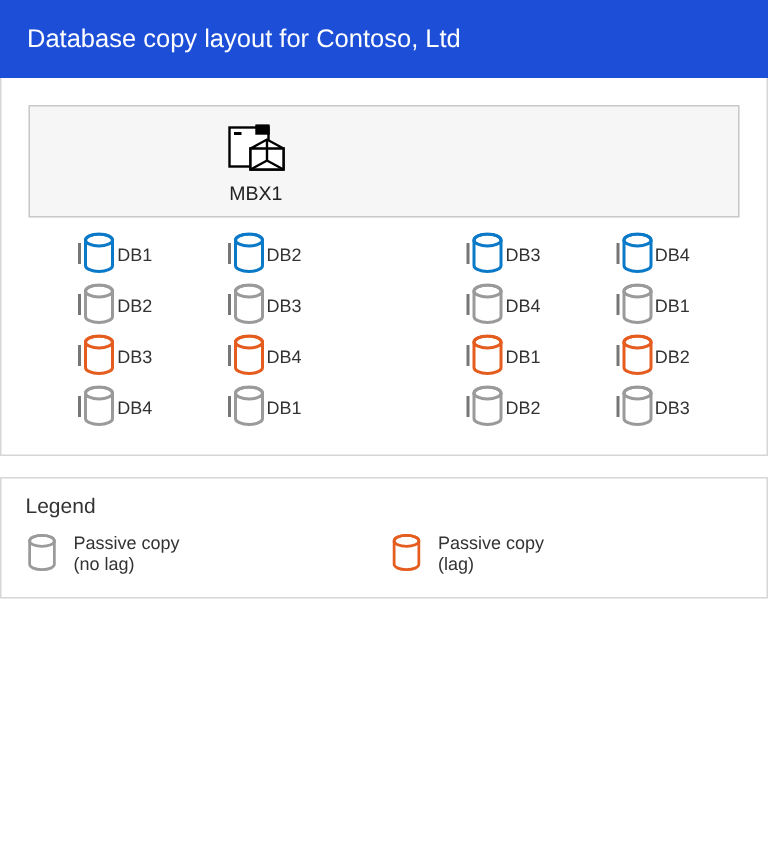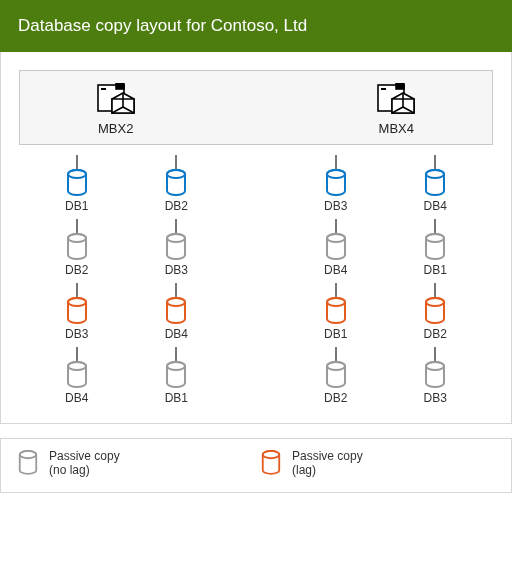--- a/index.html
+++ b/index.html
@@ -3,21 +3,21 @@
 <meta charset="utf-8">
 <style>
   * { box-sizing: border-box; margin: 0; padding: 0; }
   body {
     font-family: "Segoe UI", Arial, sans-serif;
     background: #fff;
     width: 512px;
     height: 562px;
   }
   .header {
-    background: #4d7c0f;
+    background: #1d4ed8;
     color: #fff;
     padding: 16px 18px;
     font-size: 17px;
     font-weight: 400;
   }
   .main {
     border: 1px solid #d6d6d6;
     border-top: none;
     padding: 18px;
   }
@@ -44,21 +44,20 @@
   }
   .db-col {
     flex: 1;
     display: flex;
     flex-direction: column;
     align-items: center;
     position: relative;
   }
   .db-item {
     display: flex;
-    flex-direction: column;
     align-items: center;
     margin-top: 6px;
     justify-content: flex-end;
   }
   .connector {
     width: 2px;
     height: 14px;
     background: #767676;
   }
   .db-icon { width: 24px; height: 28px; }
@@ -83,34 +82,23 @@
   <div class="servers-box" id="servers-row">
       <div class="col">
         <div class="server-icon"><svg viewBox="0 0 40 34" fill="none" stroke="#000" stroke-width="1.6">
     <rect x="2" y="2" width="26" height="26" fill="#fff"></rect>
     <rect x="20" y="0" width="8" height="6" fill="#000"></rect>
     <rect x="5" y="5" width="5" height="2" fill="#000" stroke="none"></rect>
     <rect x="16" y="16" width="22" height="14" fill="#fff"></rect>
     <path d="M16 16 L38 16 L38 30 L16 30 Z M16 16 L27 10 L38 16" fill="#fff"></path>
     <path d="M16 30 L27 24 L38 30 M27 24 L27 10"></path>
   </svg></div>
-    <div class="server-label">MBX2</div>
+    <div class="server-label">MBX1</div>
       </div>
       <div class="gap"></div>
-      <div class="col">
-        <div class="server-icon"><svg viewBox="0 0 40 34" fill="none" stroke="#000" stroke-width="1.6">
-    <rect x="2" y="2" width="26" height="26" fill="#fff"></rect>
-    <rect x="20" y="0" width="8" height="6" fill="#000"></rect>
-    <rect x="5" y="5" width="5" height="2" fill="#000" stroke="none"></rect>
-    <rect x="16" y="16" width="22" height="14" fill="#fff"></rect>
-    <path d="M16 16 L38 16 L38 30 L16 30 Z M16 16 L27 10 L38 16" fill="#fff"></path>
-    <path d="M16 30 L27 24 L38 30 M27 24 L27 10"></path>
-  </svg></div>
-    <div class="server-label">MBX4</div>
-      </div>
     </div>
   <div class="db-stack" id="db-grid">
       <div class="db-col">
         <div class="db-item">
           <div class="connector"></div>
       <div class="db-icon"><svg viewBox="0 0 24 28" fill="none" stroke="#0a79c8" stroke-width="2">
     <ellipse cx="12" cy="5" rx="9" ry="4" fill="#fff"></ellipse>
     <path d="M3 5 V22 A9 4 0 0 0 21 22 V5" fill="#fff"></path>
     <ellipse cx="12" cy="5" rx="9" ry="4" fill="none"></ellipse>
   </svg></div>
@@ -256,20 +244,21 @@
     <path d="M3 5 V22 A9 4 0 0 0 21 22 V5" fill="#fff"></path>
     <ellipse cx="12" cy="5" rx="9" ry="4" fill="none"></ellipse>
   </svg></div>
       <div class="db-label">DB3</div>
         </div>
       </div>
     </div>
 </div>
 
 <div class="legend-box">
+  <div class="legend-title">Legend</div>
   <div class="legend-row" id="legend-row">
       <div class="legend-item">
         <div class="db-icon"><svg viewBox="0 0 24 28" fill="none" stroke="#9a9a9a" stroke-width="2">
     <ellipse cx="12" cy="5" rx="9" ry="4" fill="#fff"></ellipse>
     <path d="M3 5 V22 A9 4 0 0 0 21 22 V5" fill="#fff"></path>
     <ellipse cx="12" cy="5" rx="9" ry="4" fill="none"></ellipse>
   </svg></div>
     <div class="legend-text">
           <div>Passive copy</div>
           <div>(no lag)</div>

